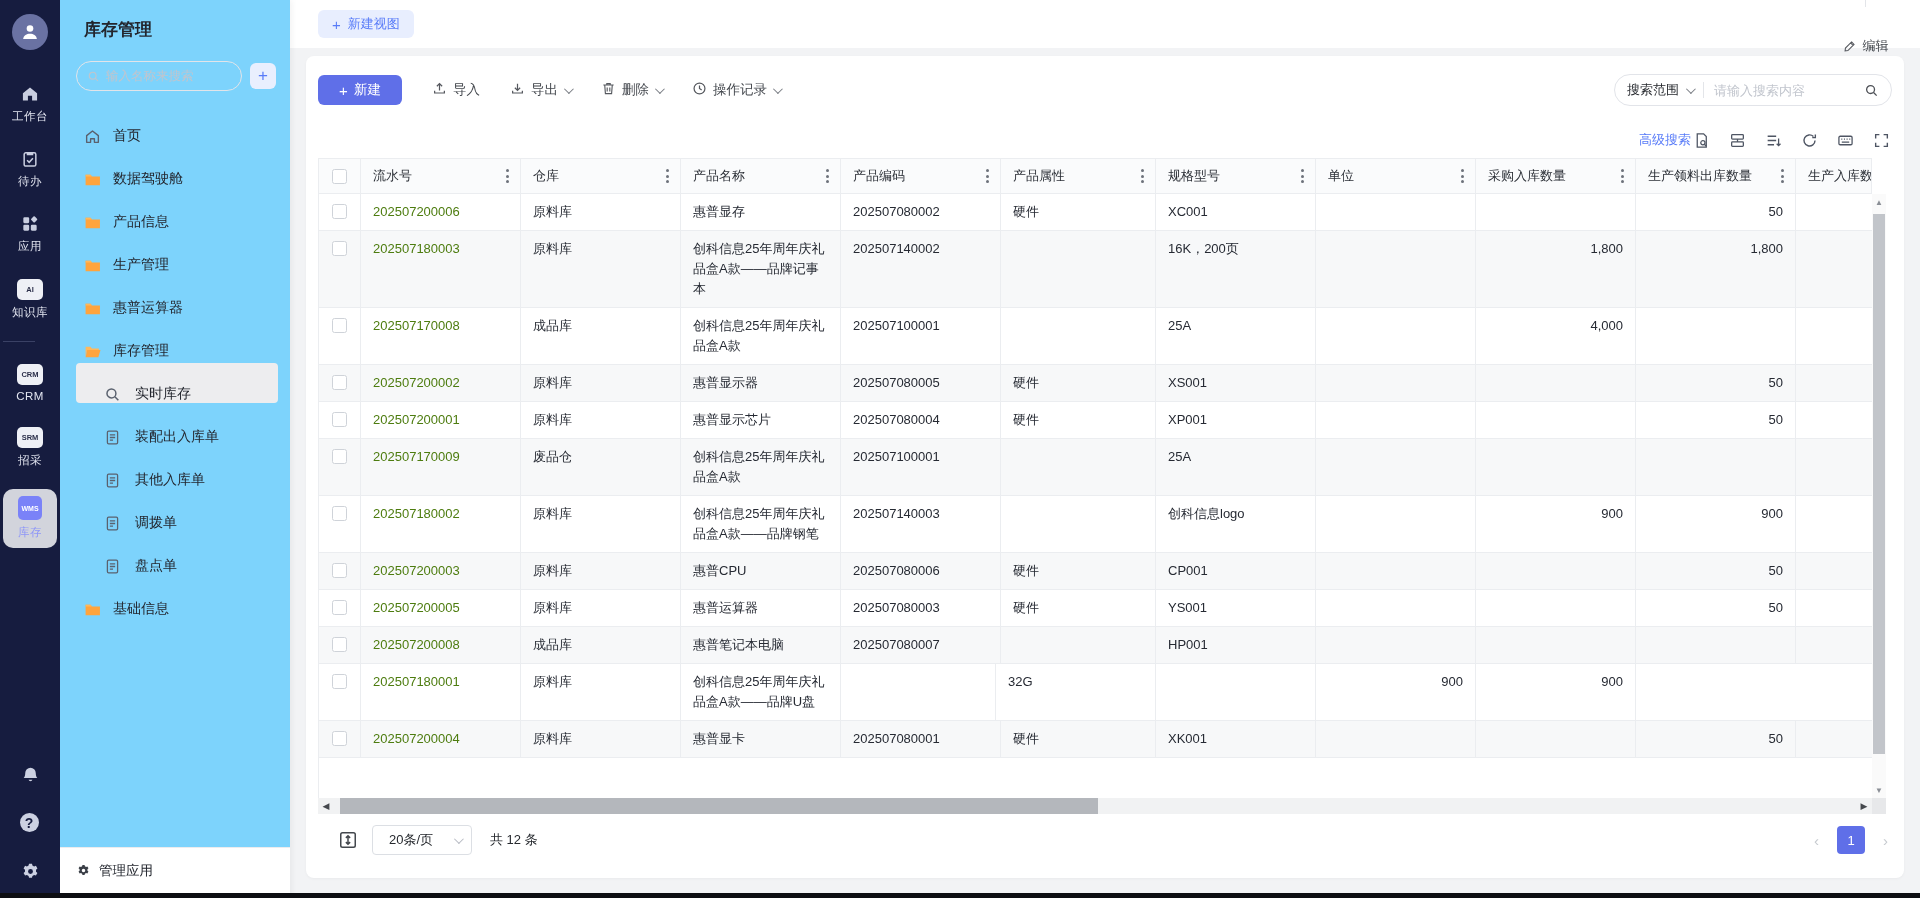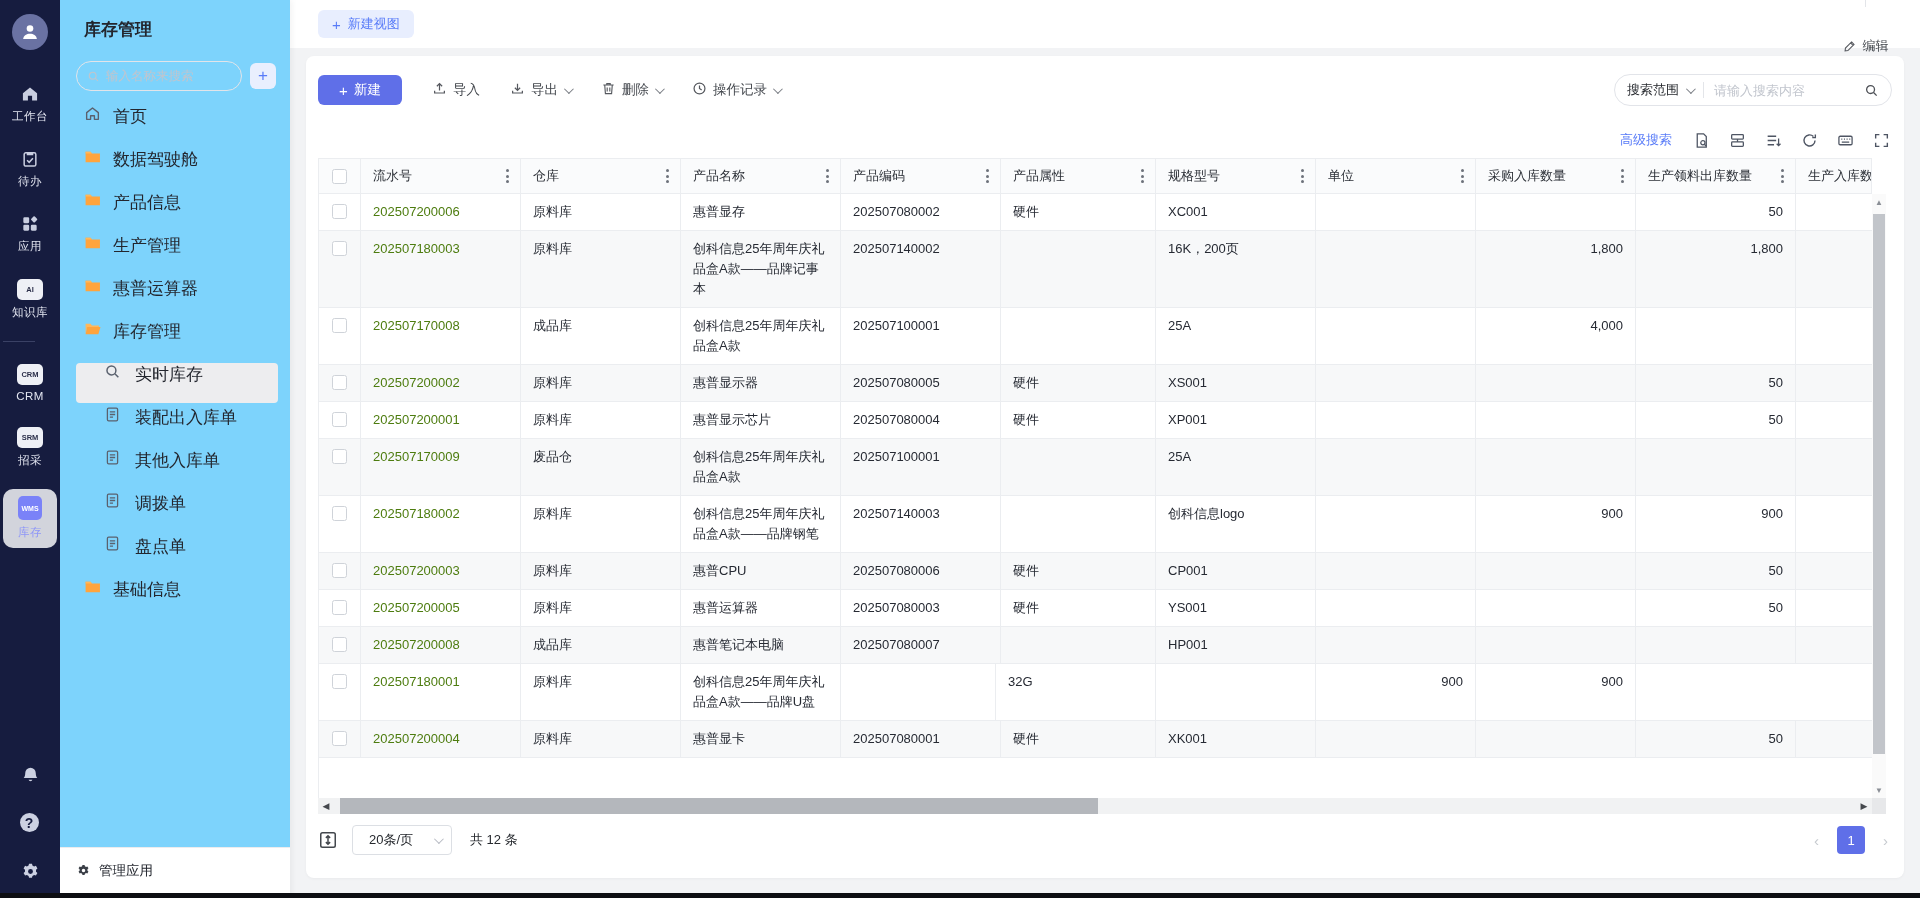--- a/index.html
+++ b/index.html
@@ -28,21 +28,21 @@
   
   .sidebar { position:absolute; left:60px; top:0; bottom:0; width:230px; background:#7dd3fc; box-shadow:2px 0 6px rgba(0,0,0,.05); z-index:3; }
   .sb-title { margin:18px 0 0 24px; font-size:17px; font-weight:bold; color:#23262e; }
   .sb-search-row { display:flex; align-items:center; margin:20px 14px 0 16px; gap:8px; }
   .sb-search { flex:1; height:30px; border:1px solid #e2e4e9; border-radius:15px; display:flex; align-items:center; padding:0 10px; gap:6px; color:#c1c5cd; }
   .sb-search svg { width:13px; height:13px; flex:none; }
   .sb-search input { border:none; outline:none; width:100%; font-size:12.5px; color:#23262e; background:transparent; }
   .sb-search input::placeholder { color:#c1c5cd; }
   .sb-add { width:26px; height:26px; border-radius:6px; background:#e9effe; color:#587bf8; font-size:17px; display:flex; align-items:center; justify-content:center; cursor:pointer; flex:none; }
   .sb-items { margin:14px 0 0; }
-  .sb-item { display:flex; align-items:flex-start; height:40px; margin:3px 12px 3px 16px; padding-left:8px; border-radius:4px; gap:12px; cursor:pointer; color:#23262e; font-size:17px; }
+  .sb-item { display:flex; align-items:flex-end; height:40px; margin:3px 12px 3px 16px; padding-left:8px; border-radius:4px; gap:12px; cursor:pointer; color:#23262e; font-size:14px; }
   .sb-item.lvl1 { padding-left:28px; gap:14px; }
   .sb-item.sel { background:#ededef; }
   .sb-item .sic { width:17px; height:17px; color:#5a616e; display:flex; flex:none; }
   .sb-item .sic svg { width:17px; height:17px; }
   .sb-footer { position:absolute; left:0; right:0; bottom:5px; height:46px; border-top:1px solid #ececee; display:flex; align-items:center; gap:8px; padding-left:16px; font-size:13.5px; color:#23262e; cursor:pointer; background:#fff; }
   .sb-footer .sic { width:15px; height:15px; color:#3a3f47; }
   .sb-footer .sic svg { width:15px; height:15px; }
 
   
   .main { position:absolute; left:290px; top:0; right:0; bottom:0; }
@@ -63,21 +63,21 @@
   .tool-btn { display:flex; align-items:center; gap:6px; font-size:13.5px; color:#43474d; cursor:pointer; margin-right:30px; }
   .tool-btn svg { width:15px; height:15px; color:#55585e; }
   .chev { width:7px; height:7px; border-right:1.4px solid #7b7f86; border-bottom:1.4px solid #7b7f86; transform:rotate(45deg) translateY(-2px); display:inline-block; }
   .search-pill { margin-left:auto; width:278px; height:32px; border:1px solid #e2e4e9; border-radius:16px; display:flex; align-items:center; padding:0 12px; }
   .scope { display:flex; align-items:center; gap:7px; font-size:13px; color:#26292e; cursor:pointer; white-space:nowrap; }
   .pill-div { width:1px; height:16px; background:#e3e5e9; margin:0 10px; }
   .search-pill input { flex:1; min-width:0; border:none; outline:none; font-size:13px; color:#26292e; }
   .search-pill input::placeholder { color:#c1c5cd; }
   .search-pill .mag { width:15px; height:15px; color:#4e5157; flex:none; cursor:pointer; }
 
-  .subbar { display:flex; align-items:center; justify-content:flex-end; gap:19px; margin-top:24px; height:20px; padding-right:2px; }
+  .subbar { display:flex; align-items:center; justify-content:flex-end; margin-top:24px; height:20px; padding-right:2px; }
   .adv-link { font-size:13px; color:#587bf8; cursor:pointer; margin-right:2px; }
   .subbar .ibtn { width:17px; height:17px; color:#4e5563; cursor:pointer; }
   .subbar .ibtn svg { width:17px; height:17px; }
 
   
   .table-wrap { position:relative; margin-top:8px; width:1568px; }
   .thead { display:flex; width:1554px; height:36px; background:#fafbfc; border-top:1px solid #ebedf0; border-bottom:1px solid #ebedf0; border-left:1px solid #ebedf0; }
   .th { display:flex; align-items:center; justify-content:space-between; padding:0 8px 0 12px; border-right:1px solid #ebedf0; font-size:13px; color:#2b2f36; flex:none; overflow:hidden; white-space:nowrap; }
   .vdots { display:inline-flex; flex-direction:column; gap:2.5px; padding:4px 3px; cursor:pointer; }
   .vdots i { width:3px; height:3px; border-radius:50%; background:#6d727b; }
@@ -96,21 +96,21 @@
   .vs-up { top:0; }
   .vs-down { bottom:0; }
   .vs-thumb { position:absolute; left:1px; width:12px; top:20px; height:540px; background:#c2c5ca; cursor:pointer; }
   .hscroll { position:absolute; left:0; top:640px; width:1554px; height:16px; background:#f1f2f3; }
   .hs-btn { position:absolute; top:0; width:16px; height:16px; display:flex; align-items:center; justify-content:center; font-size:9px; color:#45484d; cursor:pointer; }
   .hs-left { left:0; } .hs-right { right:0; }
   .hs-thumb { position:absolute; left:22px; top:0; width:758px; height:16px; background:#b4b7bc; cursor:pointer; }
   .scroll-corner { position:absolute; left:1554px; top:640px; width:14px; height:16px; background:#e7e8ea; }
 
   
-  .pager { position:absolute; left:4px; right:12px; top:762px; height:44px; display:flex; align-items:center; }
+  .pager { position:absolute; left:24px; right:12px; top:762px; height:44px; display:flex; align-items:center; }
   .rowh-btn { width:20px; height:20px; color:#43474d; margin:0 14px 0 8px; cursor:pointer; }
   .rowh-btn svg { width:20px; height:20px; }
   .psize { width:100px; height:30px; border:1px solid #dcdfe4; border-radius:4px; display:flex; align-items:center; justify-content:space-between; padding:0 10px 0 16px; font-size:13px; color:#26292e; cursor:pointer; }
   .psize .chev { border-color:#b8bcc4; }
   .ptotal { margin-left:18px; font-size:13px; color:#26292e; }
   .pager-right { margin-left:auto; display:flex; align-items:center; gap:14px; }
   .pg-arrow { font-size:15px; color:#c6cacf; cursor:default; padding:0 4px; }
   .pg-num { width:28px; height:28px; border-radius:4px; background:#5f6fe8; color:#fff; font-size:13px; display:flex; align-items:center; justify-content:center; cursor:pointer; }
 
   .bottom-strip { position:absolute; left:0; right:0; bottom:0; height:5px; background:#0d0e12; z-index:6; }

